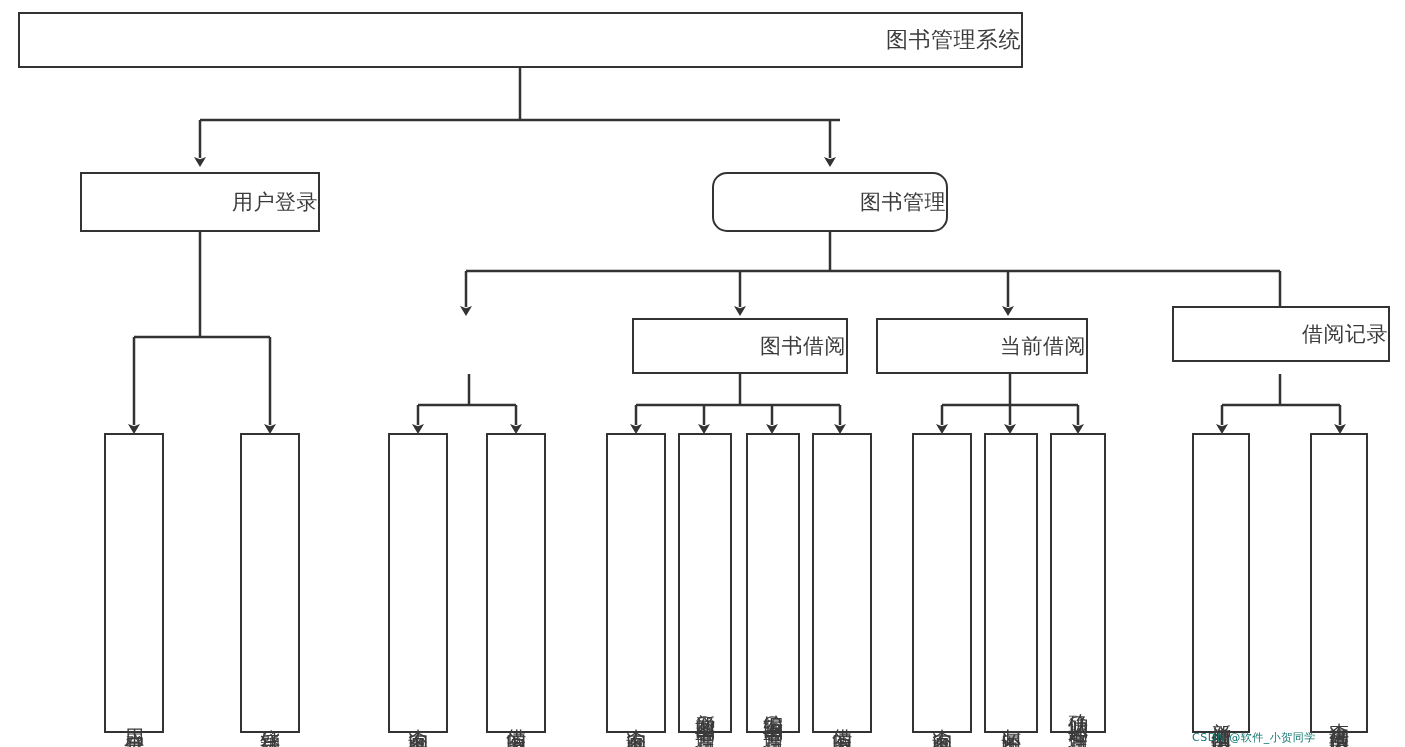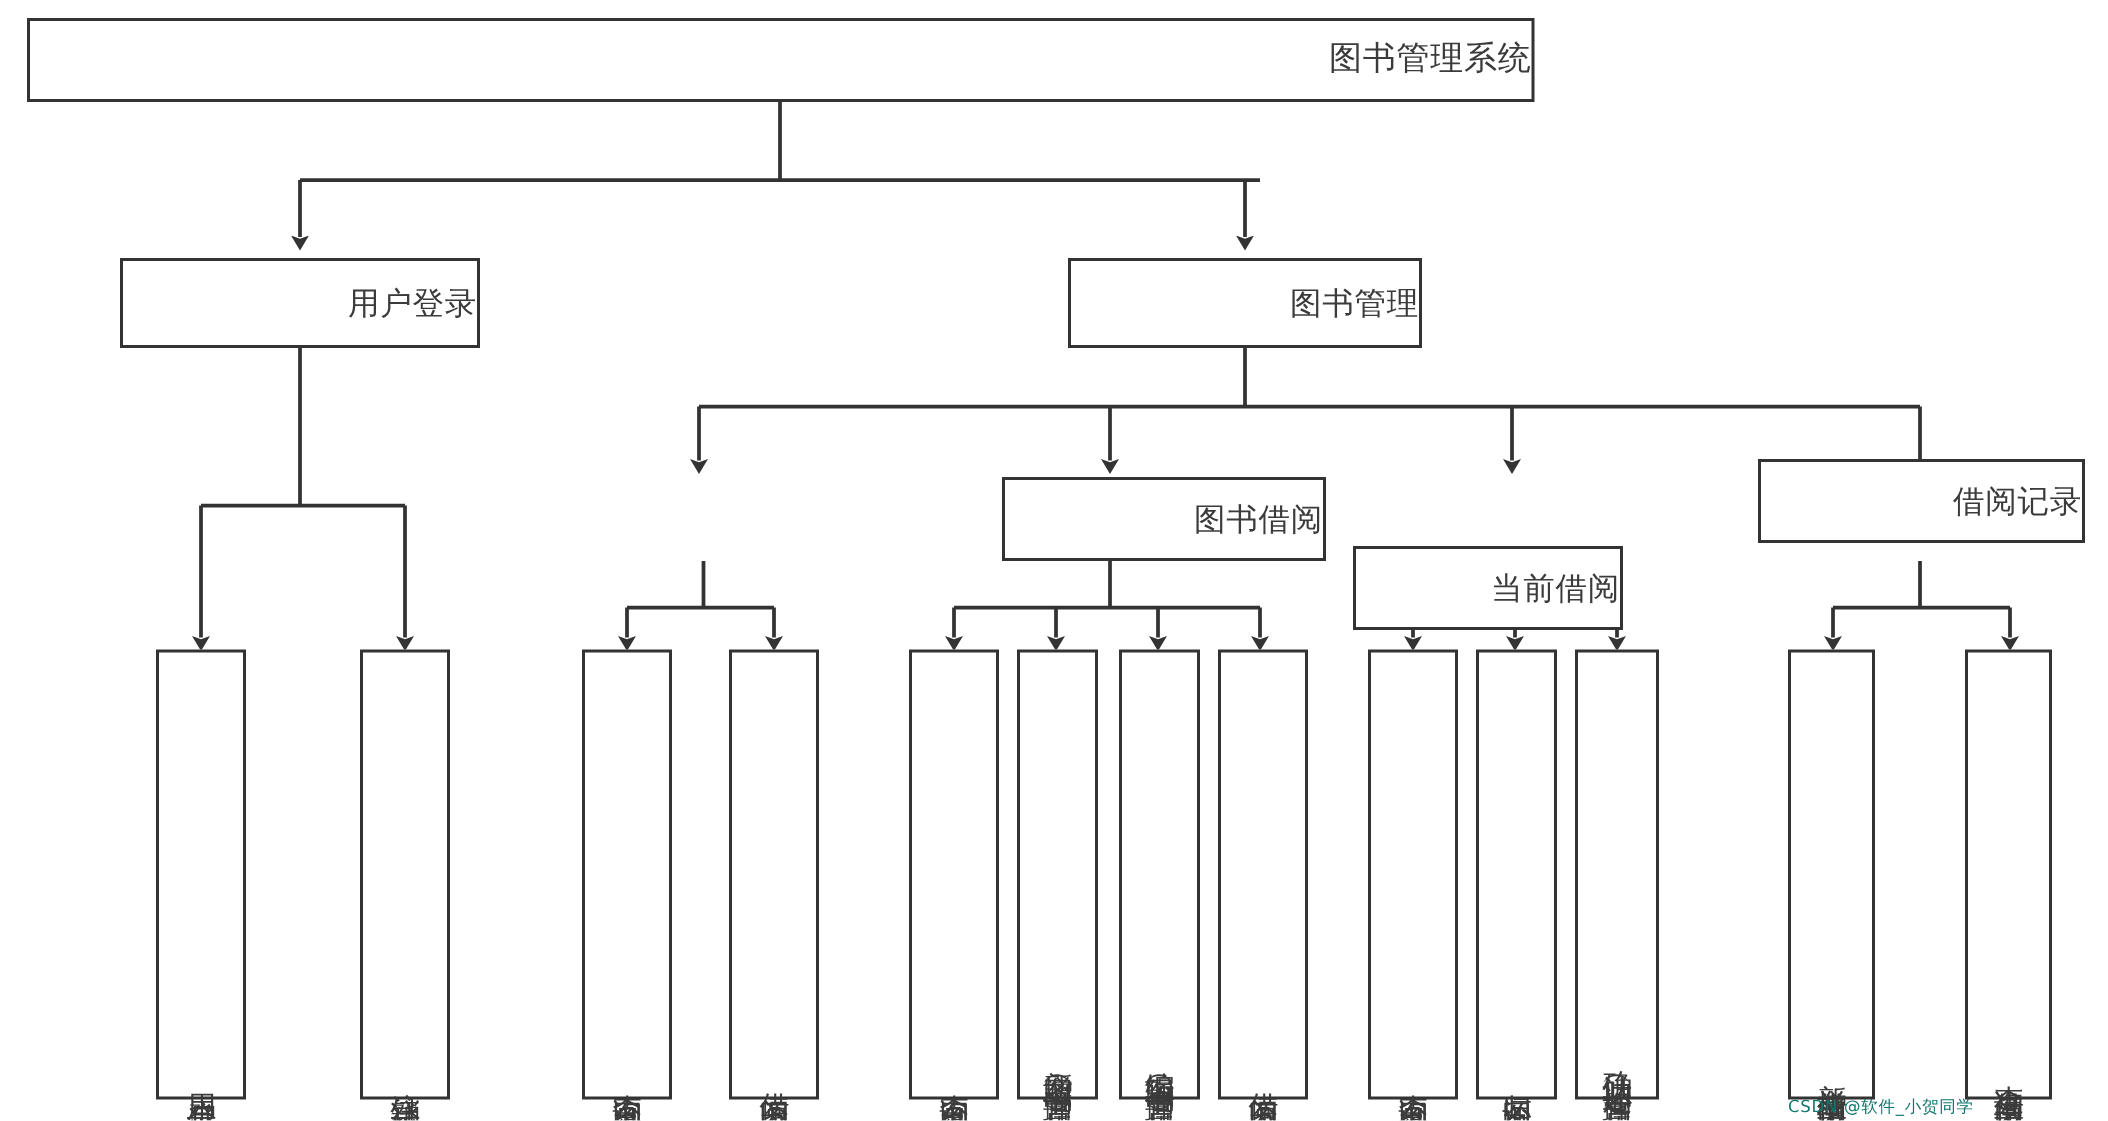--- a/index.html
+++ b/index.html
@@ -121,28 +121,28 @@
     </g>
   </svg>
 
   <div class="node h root" style="left:18px; top:12px; width:1005px; height:56px;">
     <span>图书管理系统</span>
   </div>
 
   <div class="node h" style="left:80px; top:172px; width:240px; height:60px;">
     <span>用户登录</span>
   </div>
-  <div class="node h" style="left:712px; top:172px; width:236px; height:60px;">
+  <div class="node h" style="left:712px; top:172px; width:236px; height:60px;border-radius:15px;">
     <span>图书管理</span>
   </div>
 
-  <div class="node h" style="left:668px; top:318px; width:216px; height:56px;padding-left:44px;">
+  <div class="node h" style="left:632px; top:318px; width:216px; height:56px;padding-left:44px;">
     <span>图书借阅</span>
   </div>
-  <div class="node h" style="left:902px; top:318px; width:180px; height:56px;margin-top:46px;">
+  <div class="node h" style="left:876px; top:318px; width:212px; height:56px;">
     <span>当前借阅</span>
   </div>
   <div class="node h" style="left:1172px; top:306px; width:218px; height:56px;">
     <span>借阅记录</span>
   </div>
 
   <div class="node v" style="left:104px; top:433px; width:60px; height:300px;">
     <span class="vtext">用户登录</span>
   </div>
   <div class="node v" style="left:240px; top:433px; width:60px; height:300px;">

